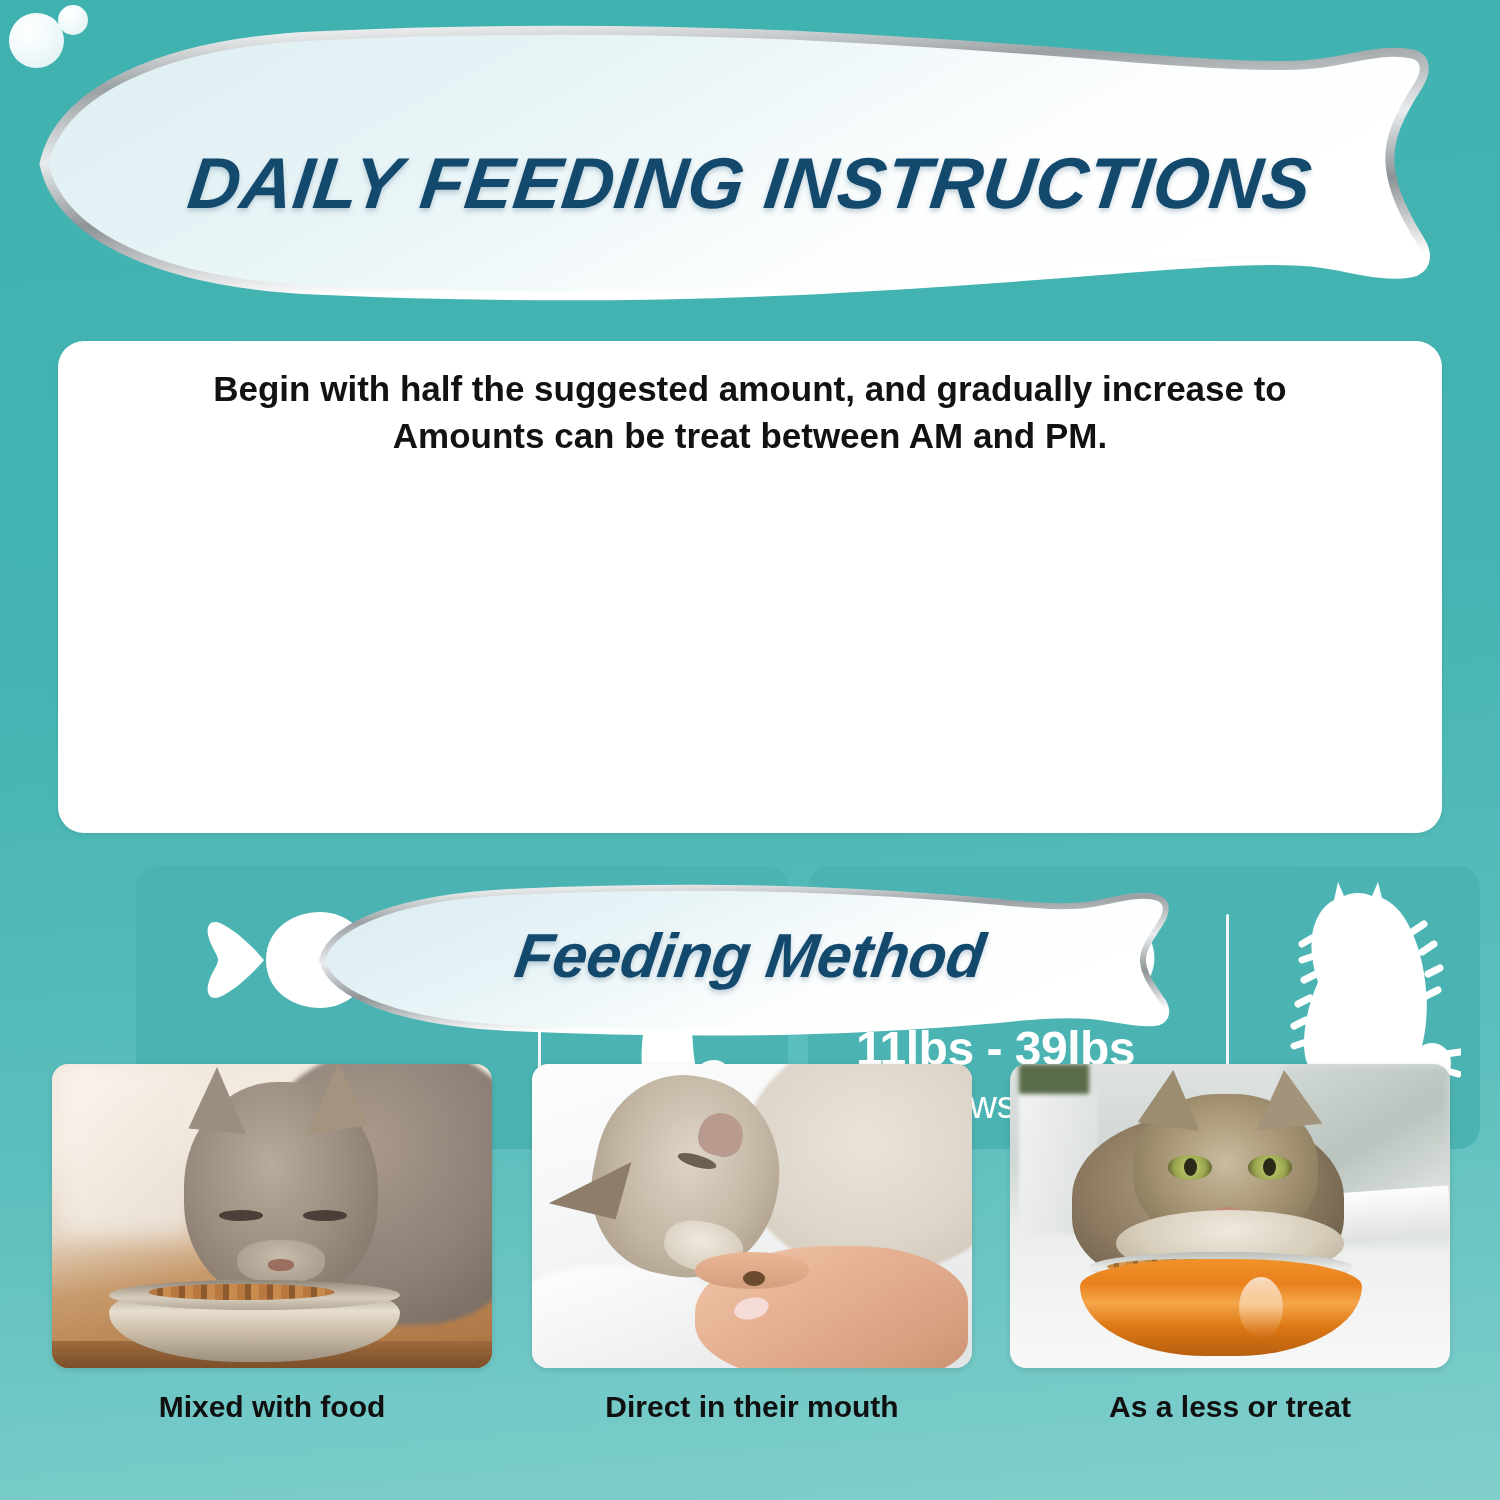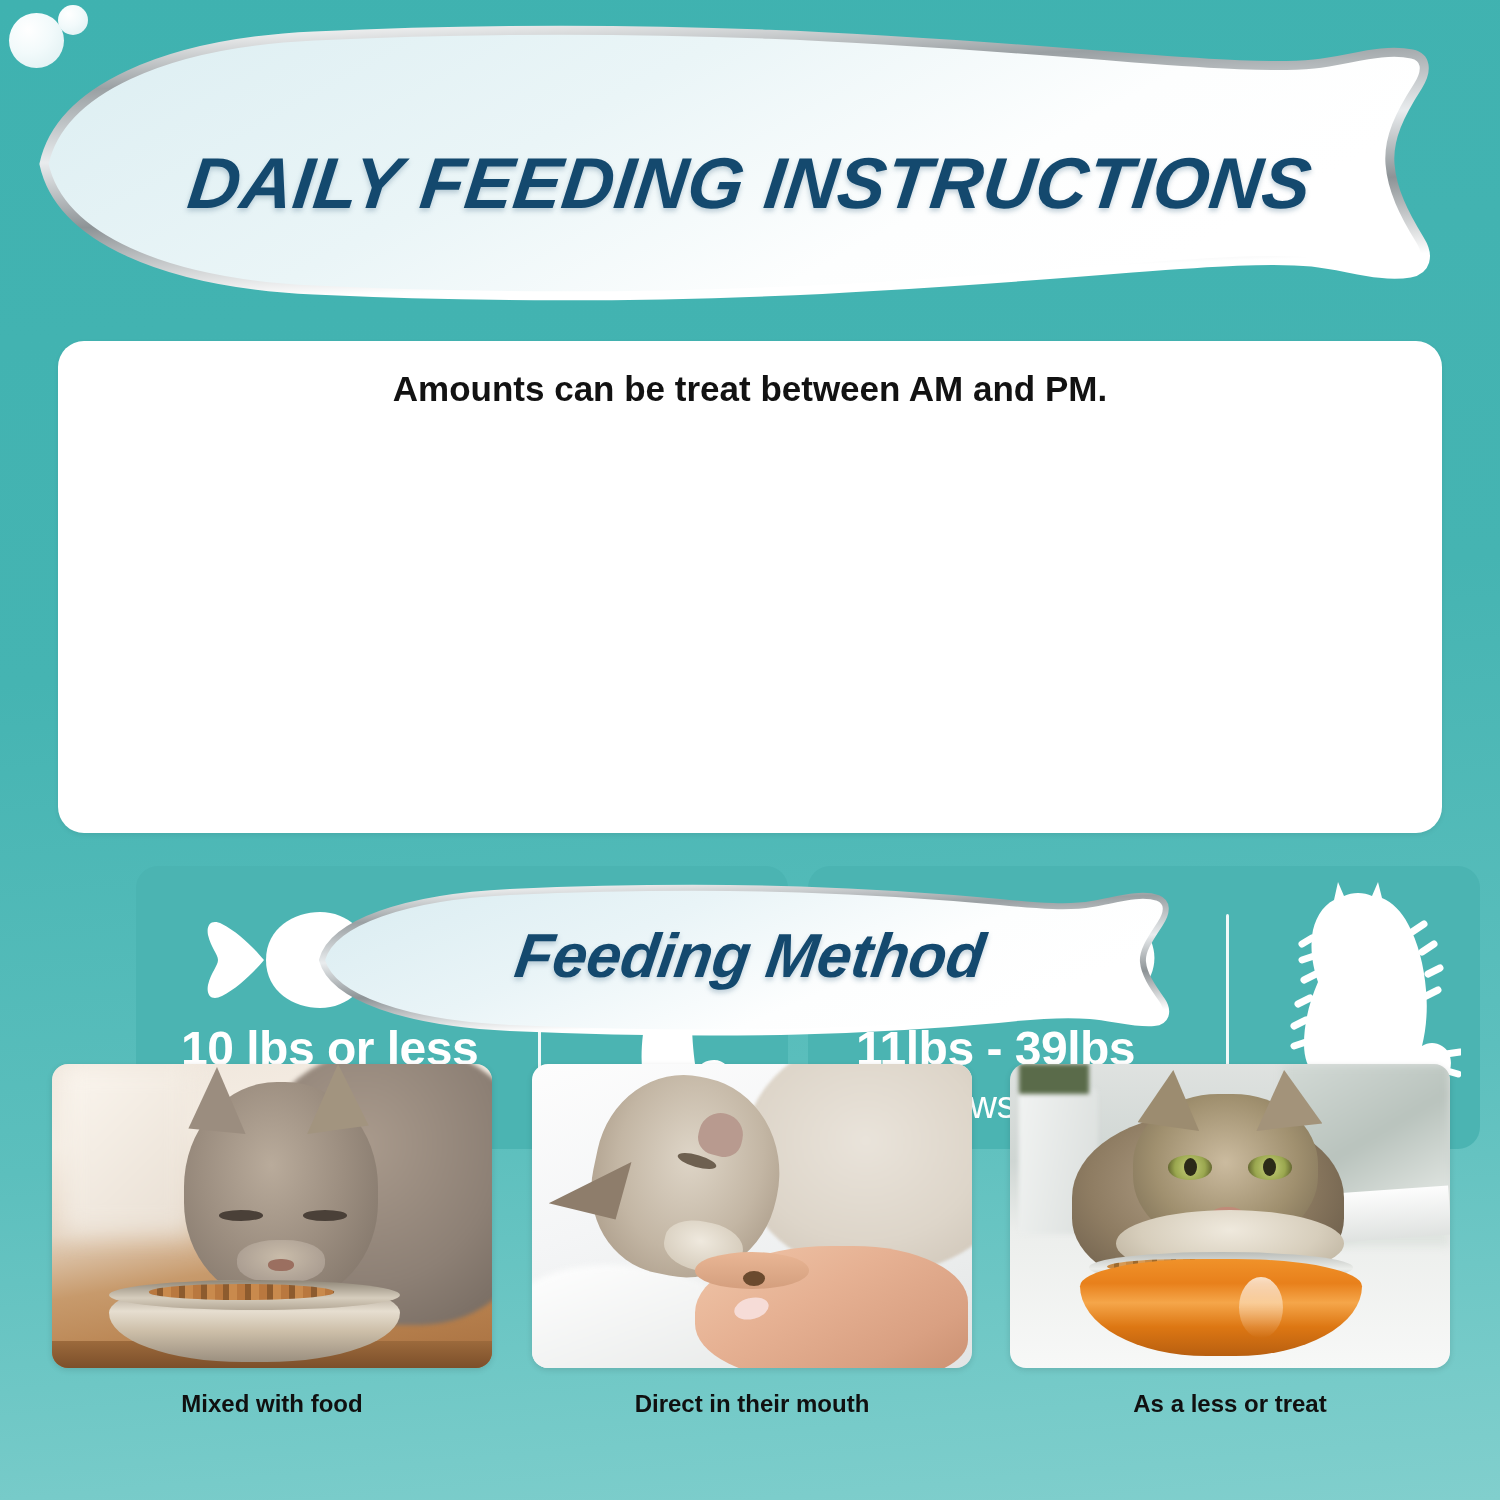--- a/index.html
+++ b/index.html
@@ -111,21 +111,21 @@
     border-radius:16px;overflow:hidden;
     box-shadow:0 2px 6px rgba(0,0,0,.12);
   }
   #photo-card-0{left:52px;}
   #photo-card-1{left:532px;}
   #photo-card-2{left:1010px;}
   .photo-inner{position:absolute;inset:0;overflow:hidden;}
 
   .caption{
     position:absolute;top:1390px;width:440px;text-align:center;
-    color:#101010;font-size:24px;font-weight:bold;
+    color:#101010;font-size:30px;font-weight:bold;
   }
   #caption-0{left:52px;}
   #caption-1{left:532px;}
   #caption-2{left:1010px;}
 
   
   .p1-bg{position:absolute;inset:0;
     background:linear-gradient(170deg,#efe6dc 0%,#f4ece2 22%,#e4d3c0 45%,#c79a6c 62%,#b8824f 80%,#a87040 100%);}
   .p1-blur-window{position:absolute;left:2%;top:0;width:30%;height:56%;
     background:linear-gradient(135deg,#fbf6ef,#e8ded2);filter:blur(12px);}
@@ -270,33 +270,33 @@
                C1416,242 1412,256 1396,259 C1366,264 1334,252 1298,248
                C1258,244 1198,248 1118,254 C898,272 640,292 300,276
                C150,269 46,224 30,150 C46,76 150,29 300,22 Z" fill="url(#fishFill1)" stroke="url(#fishEdge1)" stroke-width="9"></path>
     </svg>
     <div class="fish-title">DAILY FEEDING INSTRUCTIONS</div>
   </div>
 
   <div id="instruction-panel">
 
     <div id="intro-text">
+      <span class="line">Begin with half the suggested amount, and gradually increase to</span>
       <span class="line">Amounts can be treat between AM and PM.</span>
     </div>
 
     <div class="dose-card" id="dose-card-0">
       <div class="dose-fish-row">
         <svg width="170" height="108" viewBox="0 0 170 108">
           <path d="M62,54 C62,22 90,6 116,6 C144,6 166,27 166,54 C166,81 144,102 116,102
                    C90,102 62,86 62,54 Z" fill="#ffffff"></path>
           <path d="M60,54 C50,42 34,26 18,18 C8,13 2,18 4,29 C7,42 14,48 14,54
                    C14,60 7,66 4,79 C2,90 8,95 18,90 C34,82 50,66 60,54 Z" fill="#ffffff"></path>
         </svg>
       </div>
-      <div class="dose-weight">10 lbs or less</div>
       <div class="dose-freq">1 Chew Daily</div>
       <div class="dose-divider"></div>
       <div class="dose-cat">
         <svg width="130" height="230" viewBox="0 0 130 230">
           <path d="M62,12 L58,2 L54,16 C44,22 40,34 41,46 C42,58 48,66 52,74
                    C48,90 40,112 37,136 C34,160 36,182 40,200
                    C42,210 46,216 52,216 L54,200 L60,182 L64,196 L66,214
                    C68,220 76,221 80,216 L82,200 L86,190
                    C92,196 100,202 108,202 C118,202 126,194 126,182
                    C126,170 118,162 108,162 C100,162 94,166 90,172

